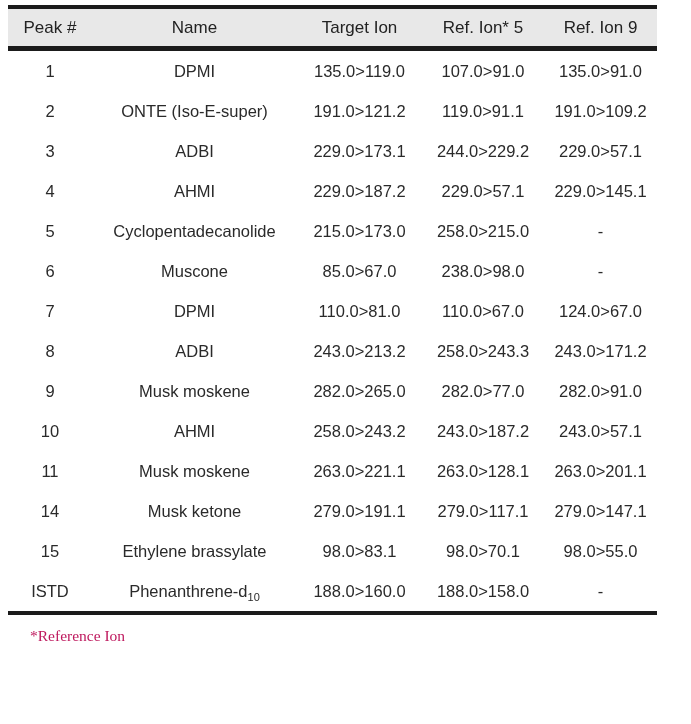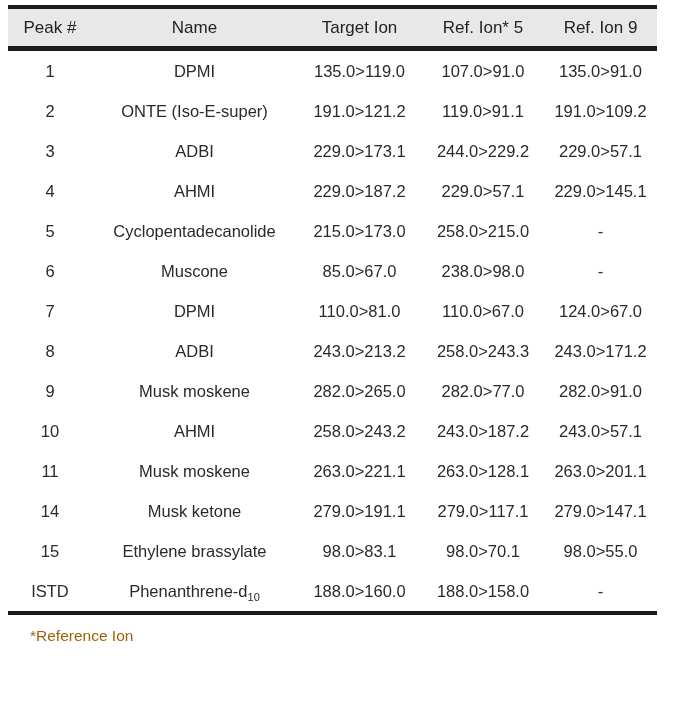--- a/index.html
+++ b/index.html
@@ -50,22 +50,23 @@
   col.c-name   { width: 205px; }
   col.c-target { width: 125px; }
   col.c-ref1   { width: 122px; }
   col.c-ref2   { width: 113px; }
   td sub {
     font-size: 11px;
     line-height: 0;
   }
   .footnote {
     font-size: 15.5px;
-    color: #a16207;
+    color: #be185d;
     margin: 12px 0 0 30px;
+    font-family: Liberation Serif, serif;
   }
 </style>
 </head>
 <body>
 
 <div class="page">
 
   <table class="ion-table">
     <colgroup>
       <col class="c-peak">

